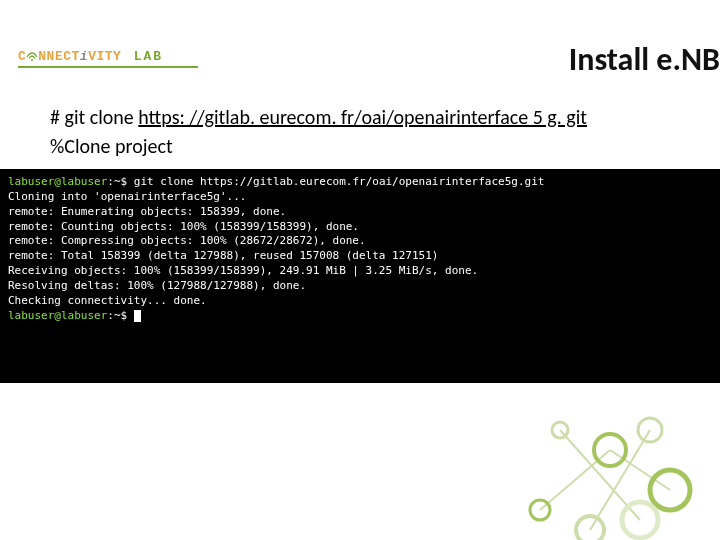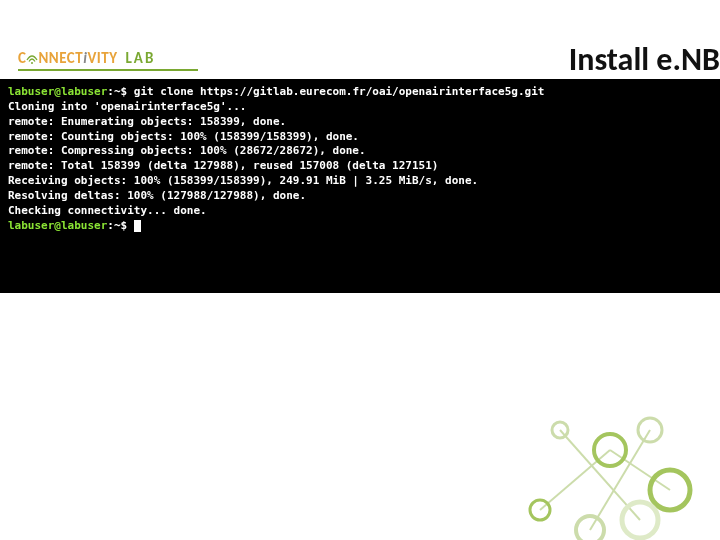--- a/index.html
+++ b/index.html
@@ -27,22 +27,23 @@
     line-height: 1.1;
   }
   .logo .ntust {
     font-size: 8px;
     letter-spacing: 1px;
     color: #555;
     display: block;
   }
   .logo .connectivity {
     font-weight: bold;
-    font-size: 15px;
+    font-size: 13px;
     letter-spacing: 0.5px;
+    font-family: Liberation Mono, monospace;
   }
   .logo .c1 { color: #e8a33a; }
   .logo .c2 { color: #888; }
   .logo .wifi {
     display: inline-block;
     width: 12px;
     height: 10px;
     position: relative;
     top: 1px;
   }
@@ -77,21 +78,20 @@
     margin: 0 0 0 0;
     width: 720px;
     background: #000;
     color: #fff;
     font-family: "DejaVu Sans Mono", Menlo, Consolas, monospace;
     font-size: 11px;
     line-height: 1.35;
     padding: 6px 8px 60px 8px;
     box-sizing: border-box;
     white-space: pre;
-    font-weight: bold;
   }
   .prompt { color: #8ae234; }
   .cursor {
     display: inline-block;
     width: 7px;
     height: 12px;
     background: #fff;
     vertical-align: text-bottom;
   }
 
@@ -117,20 +117,24 @@
             <path d="M3 7.5 Q6 2.5 9 7.5" stroke="#7aa832" stroke-width="1.3" fill="none"></path>
             <circle cx="6" cy="9" r="1" fill="#7aa832"></circle>
           </svg></span><span class="c1">NNECT</span><span class="c2" style="font-style:italic">i</span><span class="c1">VITY</span>
       <span class="lab">LAB</span>
     </span>
     <div class="logo-underline"></div>
   </div>
 
   <div class="title">Install e.NB</div>
 
+  <div class="body-text">
+    <span># git clone </span><span class="link">https: //gitlab. eurecom. fr/oai/openairinterface 5 g. git</span><br>
+    <span>%Clone project</span>
+  </div>
 
   <div class="terminal"><span class="prompt">labuser@labuser</span><span>:~$ </span><span>git clone https://gitlab.eurecom.fr/oai/openairinterface5g.git</span>
 <span>Cloning into 'openairinterface5g'...</span>
 <span>remote: Enumerating objects: 158399, done.</span>
 <span>remote: Counting objects: 100% (158399/158399), done.</span>
 <span>remote: Compressing objects: 100% (28672/28672), done.</span>
 <span>remote: Total 158399 (delta 127988), reused 157008 (delta 127151)</span>
 <span>Receiving objects: 100% (158399/158399), 249.91 MiB | 3.25 MiB/s, done.</span>
 <span>Resolving deltas: 100% (127988/127988), done.</span>
 <span>Checking connectivity... done.</span>

